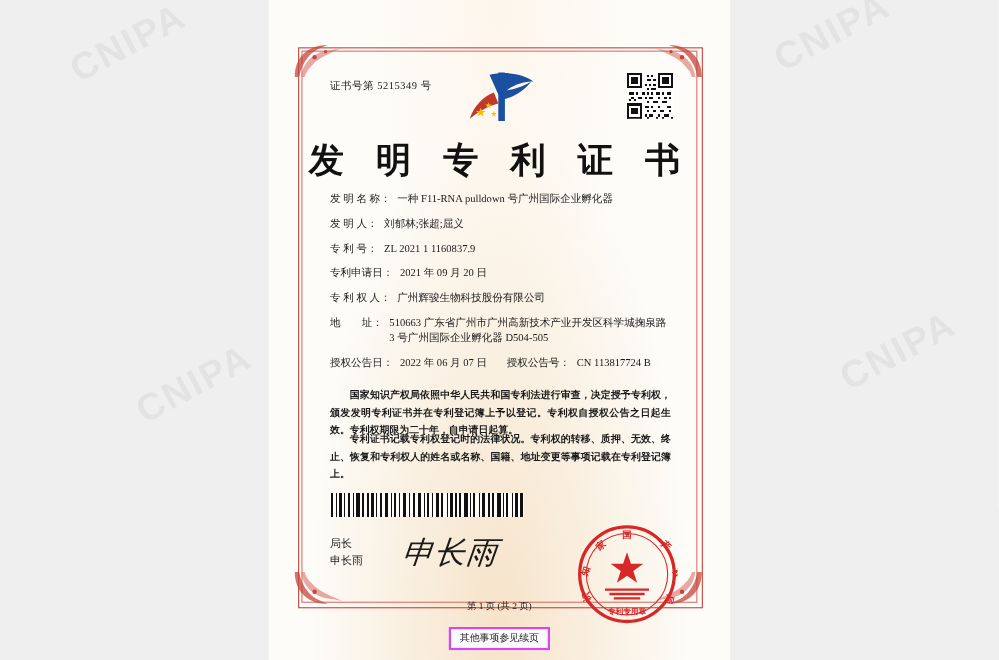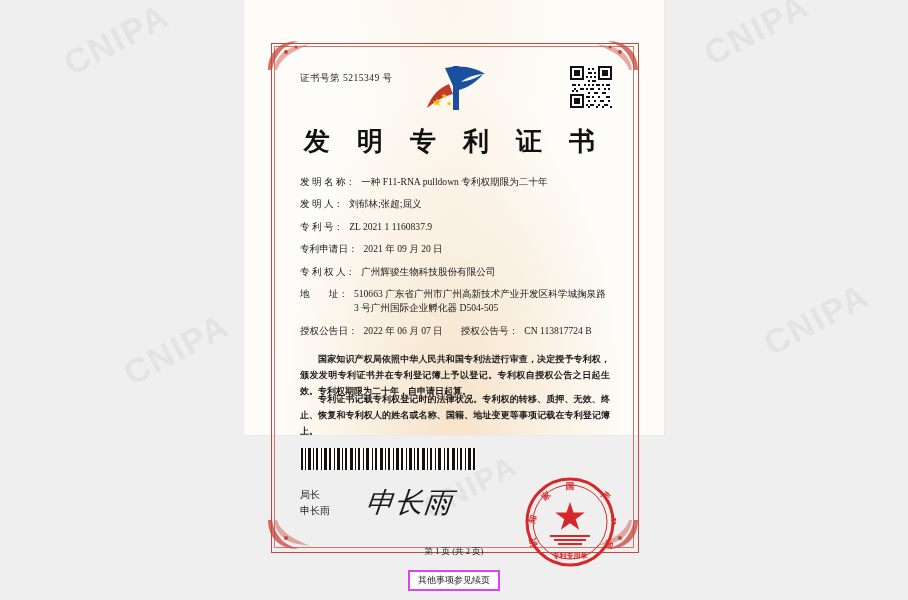--- a/index.html
+++ b/index.html
@@ -32,21 +32,21 @@
   .wm1{left:60px;top:20px;}
   .wm2{left:120px;top:330px;}
   .wm3{left:700px;top:10px;}
   .wm4{left:760px;top:300px;}
   .wm5{left:420px;top:470px;font-size:30px;}
 
   
   .sheet{
     position:absolute;
     left:244px;top:0px;
-    width:420px;height:435px;
+    width:420px;height:600px;
     background:#fdfcf8;
     background-image:
       radial-gradient(ellipse at 50% 95%, #f6e3c9 0%, rgba(253,252,248,0) 58%),
       radial-gradient(ellipse at 50% 0%, #fdf6ec 0%, rgba(253,252,248,0) 40%);
     box-shadow:0 0 0 1px rgba(0,0,0,0.02);
   }
   
   .border-outer{
     position:absolute;left:27px;top:43px;width:366px;height:508px;
     border:1px solid #c6453c;
@@ -74,21 +74,21 @@
     position:absolute;right:52px;top:66px;
     width:42px;height:42px;
   }
   .cert-no{
     position:absolute;left:56px;top:72px;
     font-size:9.5px;color:#222;letter-spacing:0.5px;
   }
   .title{
     position:absolute;left:0;right:0;top:124px;
     text-align:center;
-    font-size:26px;
+    font-size:32px;
     letter-spacing:9px;
     color:#111;
     font-weight:bold;
     font-family:"DejaVu Serif", serif;
   }
   .fields{
     position:absolute;left:56px;top:175px;width:310px;
     font-size:9.6px;color:#1a1a1a;line-height:1.45;
   }
   .row{display:flex;margin-bottom:8.5px;}
@@ -257,21 +257,21 @@
           <rect x="16" y="20" width="1" height="1"></rect>
           <rect x="20" y="20" width="1" height="1"></rect>
       </g>
     </svg>
 
     <div class="title">发 明 专 利 证 书</div>
 
     <div class="fields">
       <div class="row">
         <span class="lbl">发 明 名 称：</span>
-        <span class="val">一种 F11-RNA pulldown 专利权期限为二十年</span>
+        <span class="val">一种 F11-RNA pulldown 号广州国际企业孵化器</span>
       </div>
       <div class="row">
         <span class="lbl">发 明 人：</span>
         <span class="val">刘郁林;张超;屈义</span>
       </div>
       <div class="row">
         <span class="lbl">专 利 号：</span>
         <span class="val">ZL 2021 1 1160837.9</span>
       </div>
       <div class="row">

